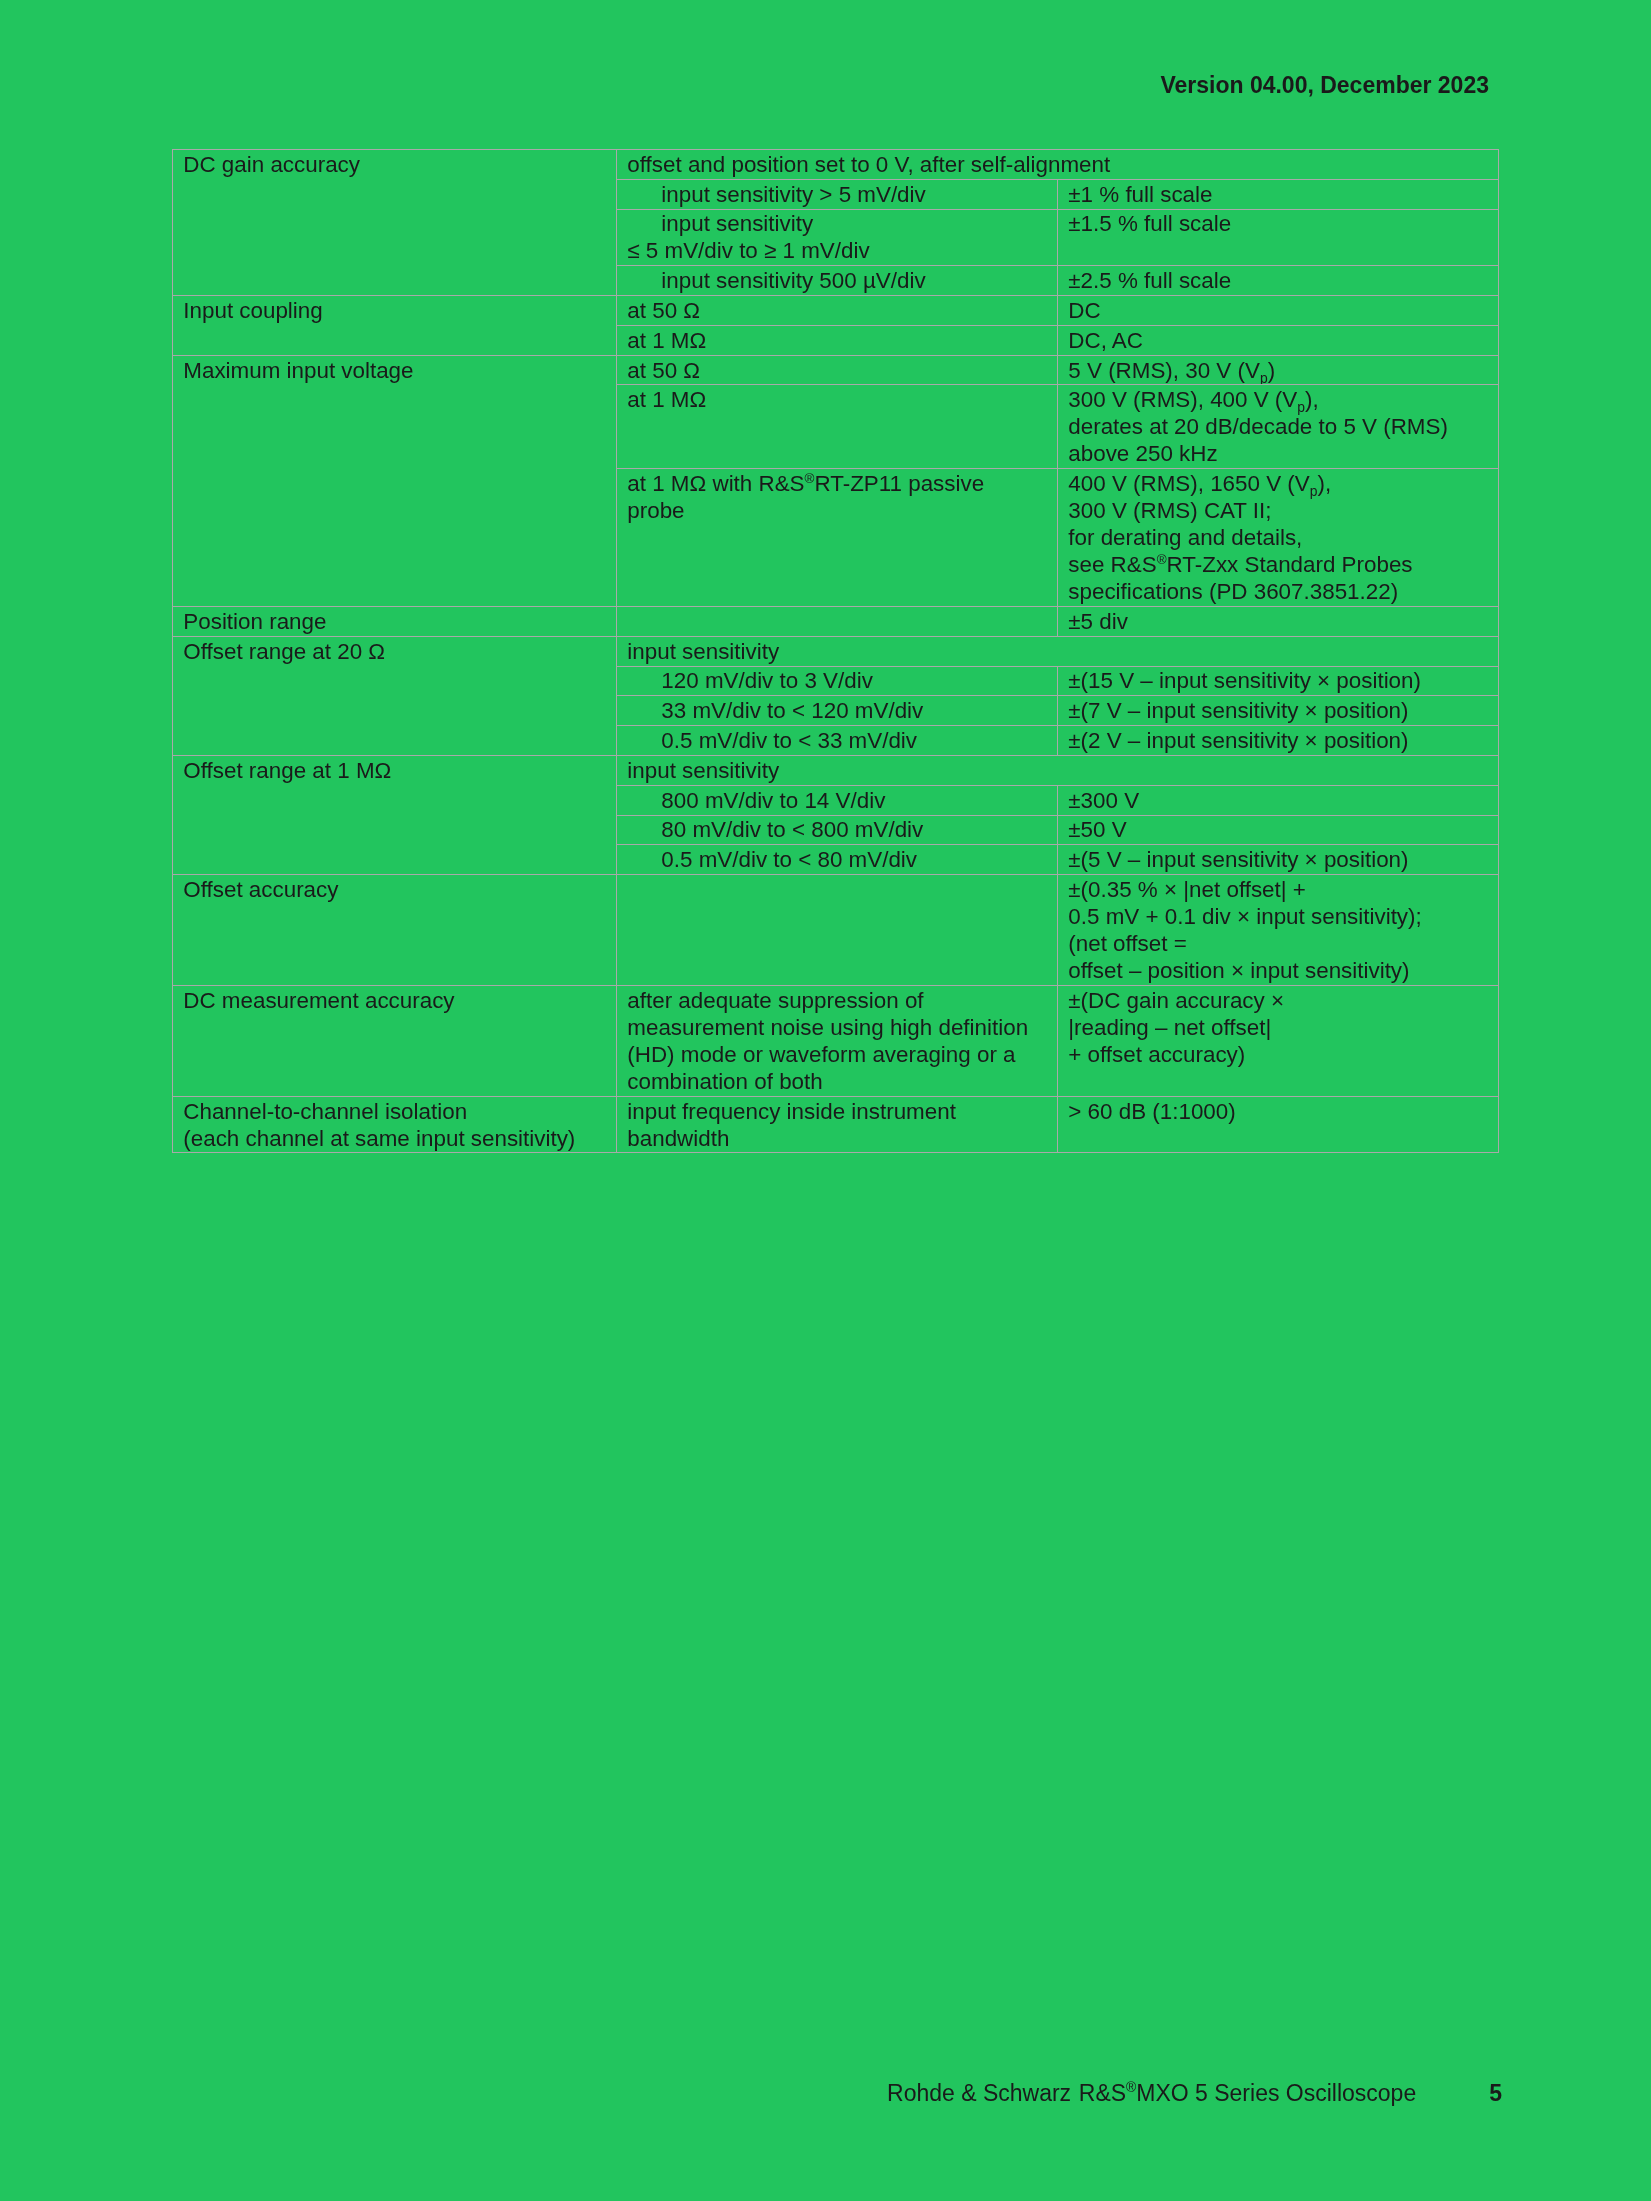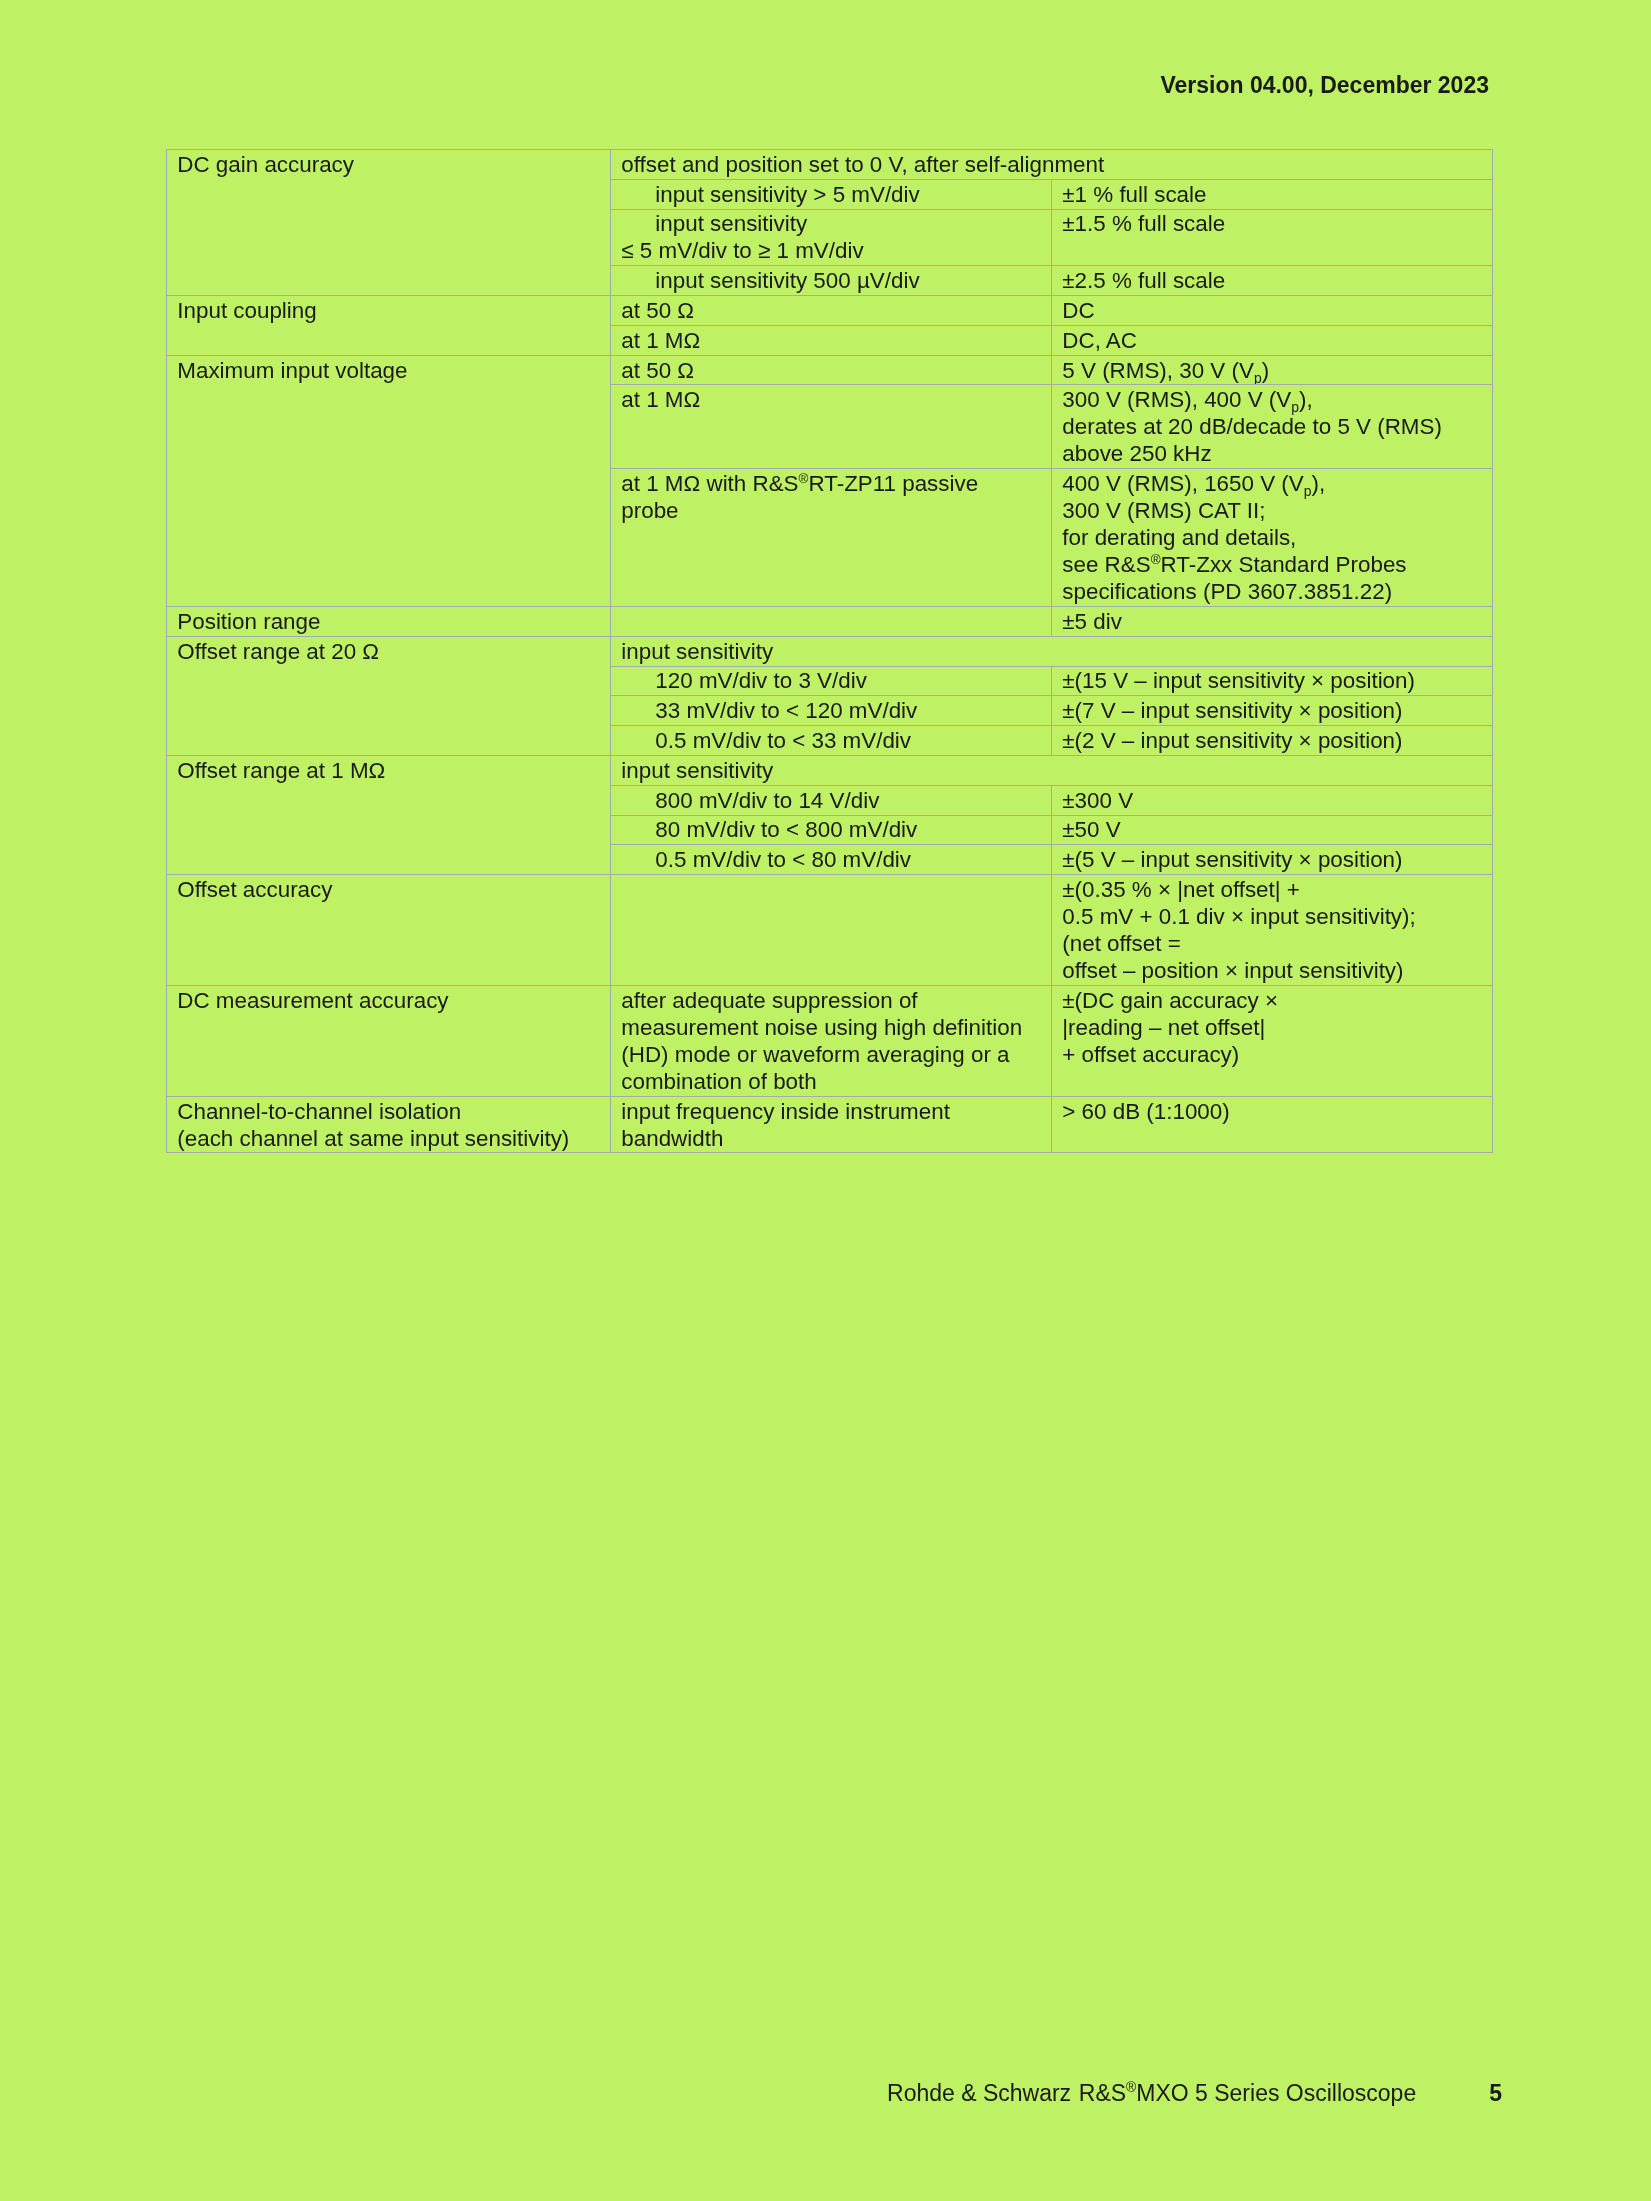--- a/index.html
+++ b/index.html
@@ -1,35 +1,35 @@
 <!DOCTYPE html>
 <html style="font-size:13.8px"><head>
 <meta charset="utf-8">
 <style>
   html, body { margin: 0; padding: 0; background: #ffffff; }
   .page {
     position: relative;
     width: 1652px;
     height: 2202px;
-    background: #bef264;
+    background: #22c55e;
     font-family: "Liberation Sans", sans-serif;
     color: #1a1a1a;
     overflow: hidden;
   }
   .version-line {
     position: absolute;
     top: 72px;
     right: 163px;
     font-size: 23px;
     font-weight: bold;
     white-space: nowrap;
   }
   table.spec-table {
     position: absolute;
-    left: 166px;
+    left: 172px;
     top: 149px;
     width: 1327px;
     border-collapse: collapse;
     table-layout: fixed;
     border-radius: 26px;
   }
   table.spec-table td {
     border: 1.7px solid #a9a9a9;
     vertical-align: top;
     font-size: 22.4px;

